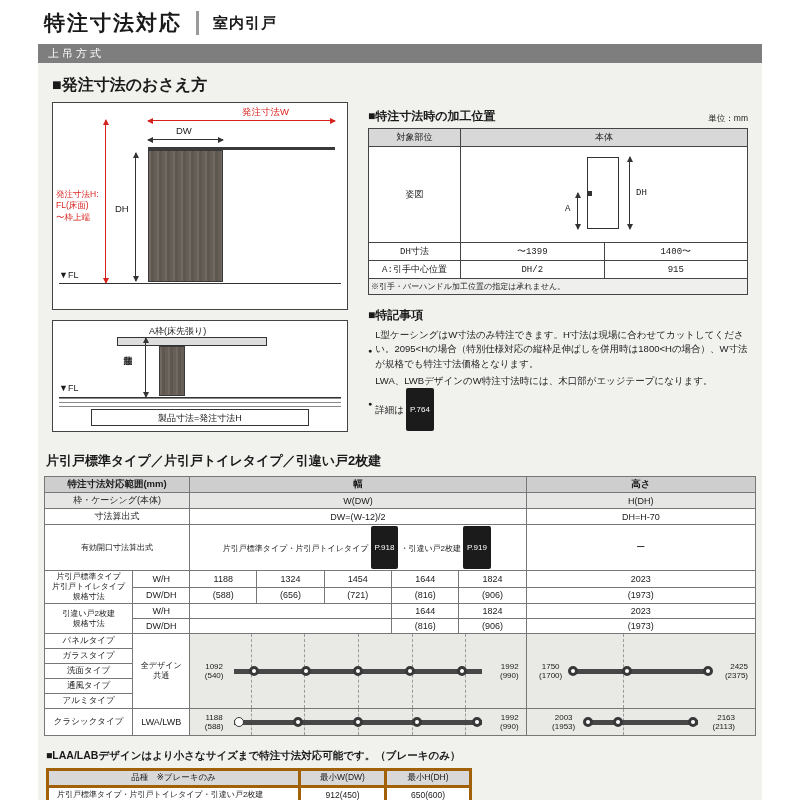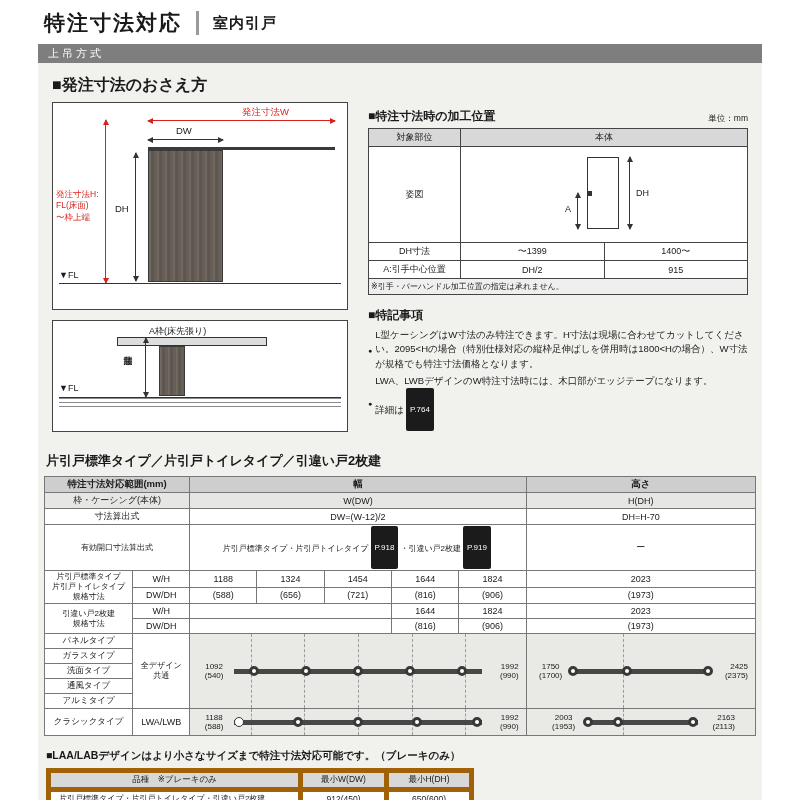--- a/index.html
+++ b/index.html
@@ -42,21 +42,21 @@
   .rail { position: absolute; background: #3a3a3a; }
   .floorline { position: absolute; height: 1px; background: #333; }
   .hatch { position: absolute; background: repeating-linear-gradient(180deg, #8a8a8a 0 1px, transparent 1px 4px); }
   .capbox { position: absolute; border: 1px solid #333; background: #fff; font-size: 9px; text-align: center; line-height: 16px; }
   .vtext { writing-mode: vertical-rl; }
 
   
   .proc-head { display: flex; justify-content: space-between; align-items: flex-end; margin-bottom: 3px; }
   .proc-title { font-size: 12px; font-weight: bold; }
   .unit { font-size: 8.5px; margin-top: 40px; }
-  table.proc { width: 100%; border-collapse: collapse; background: #fff; }
+  table.proc { width: 100%; border-collapse: collapse; background: #fff; font-family: Liberation Mono, monospace; }
   .proc th, .proc td { border: 1px solid #444; font-size: 9px; text-align: center; padding: 2px; }
   .proc th { background: #d8d8d8; font-weight: normal; height: 17px; }
   .fig-cell { height: 96px; }
   .fig { position: relative; width: 130px; height: 88px; margin: 0 auto; }
   .fig-door { position: absolute; left: 48px; top: 6px; width: 32px; height: 72px; border: 1.5px solid #333; background: #fff; }
   .handle-dot { position: absolute; width: 4px; height: 5px; background: #333; }
   .proc-note { font-size: 8px !important; text-align: left !important; background: #efefed; }
 
   
   .notes-title { font-size: 12px; font-weight: bold; margin: 12px 0 4px; }
@@ -78,21 +78,21 @@
   .rlabel { font-size: 8px; line-height: 1.15; white-space: pre-line; width: 34px; flex: none; }
   .rlabel.right { text-align: right; }
   .rbar { position: relative; flex: 1; height: 5px; background: #474747; margin: 0 3px; }
   .dot { position: absolute; top: 50%; width: 10px; height: 10px; background: #fff; border: 3px solid #383838; border-radius: 50%; transform: translate(-50%, -50%); }
   .dot.open { border-width: 1.5px; }
   .vl { position: absolute; top: 0; bottom: 0; width: 0; border-left: 1px dashed #9a9a9a; z-index: 0; }
 
   
   .bottom-note { font-size: 10.5px; font-weight: bold; margin: 13px 8px 5px; }
   table.mini { margin-left: 8px; border-collapse: collapse; background: #fff; }
-  .mini th, .mini td { border: 5px solid #a16207; font-size: 8.5px; padding: 1px 8px; text-align: center; }
+  .mini th, .mini td { border: 3px solid #a16207; font-size: 8.5px; padding: 1px 8px; text-align: center; }
   .mini th { background: #d8d8d8; font-weight: normal; }
   .mini .kind { font-size: 8px; text-align: left; }
 </style>
 </head>
 <body>
 
 <div class="page">
 
   <div class="page-header">
     <div class="page-title">特注寸法対応</div>
@@ -127,20 +127,21 @@
 
         <div class="diag d2">
           <div class="lbl" style="top:4px; left:96px; font-size:9px;">A枠(床先張り)</div>
           <div style="position:absolute; left:64px; top:16px; width:150px; height:9px; border:1px solid #333; background:#ddd;"></div>
           <div class="wood" style="position:absolute; left:106px; top:25px; width:26px; height:50px;"></div>
           <div class="lbl vtext" style="left:68px; top:28px; font-size:9px;">製品寸法</div>
           <div class="varrow" style="left:92px; top:17px; height:59px;"></div>
           <div class="lbl" style="left:6px; top:62px; font-size:9px;">▼FL</div>
           <div class="floorline" style="left:6px; right:6px; top:76px;"></div>
           <div class="hatch" style="left:6px; right:6px; top:77px; height:9px;"></div>
+          <div class="capbox" style="bottom:5px; left:38px; right:38px; height:17px;">製品寸法=発注寸法H</div>
         </div>
       </div>
 
       <div class="right-col">
         <div class="proc-head">
           <span class="proc-title">■特注寸法時の加工位置</span>
           <span class="unit">単位：mm</span>
         </div>
 
         <table class="proc">

